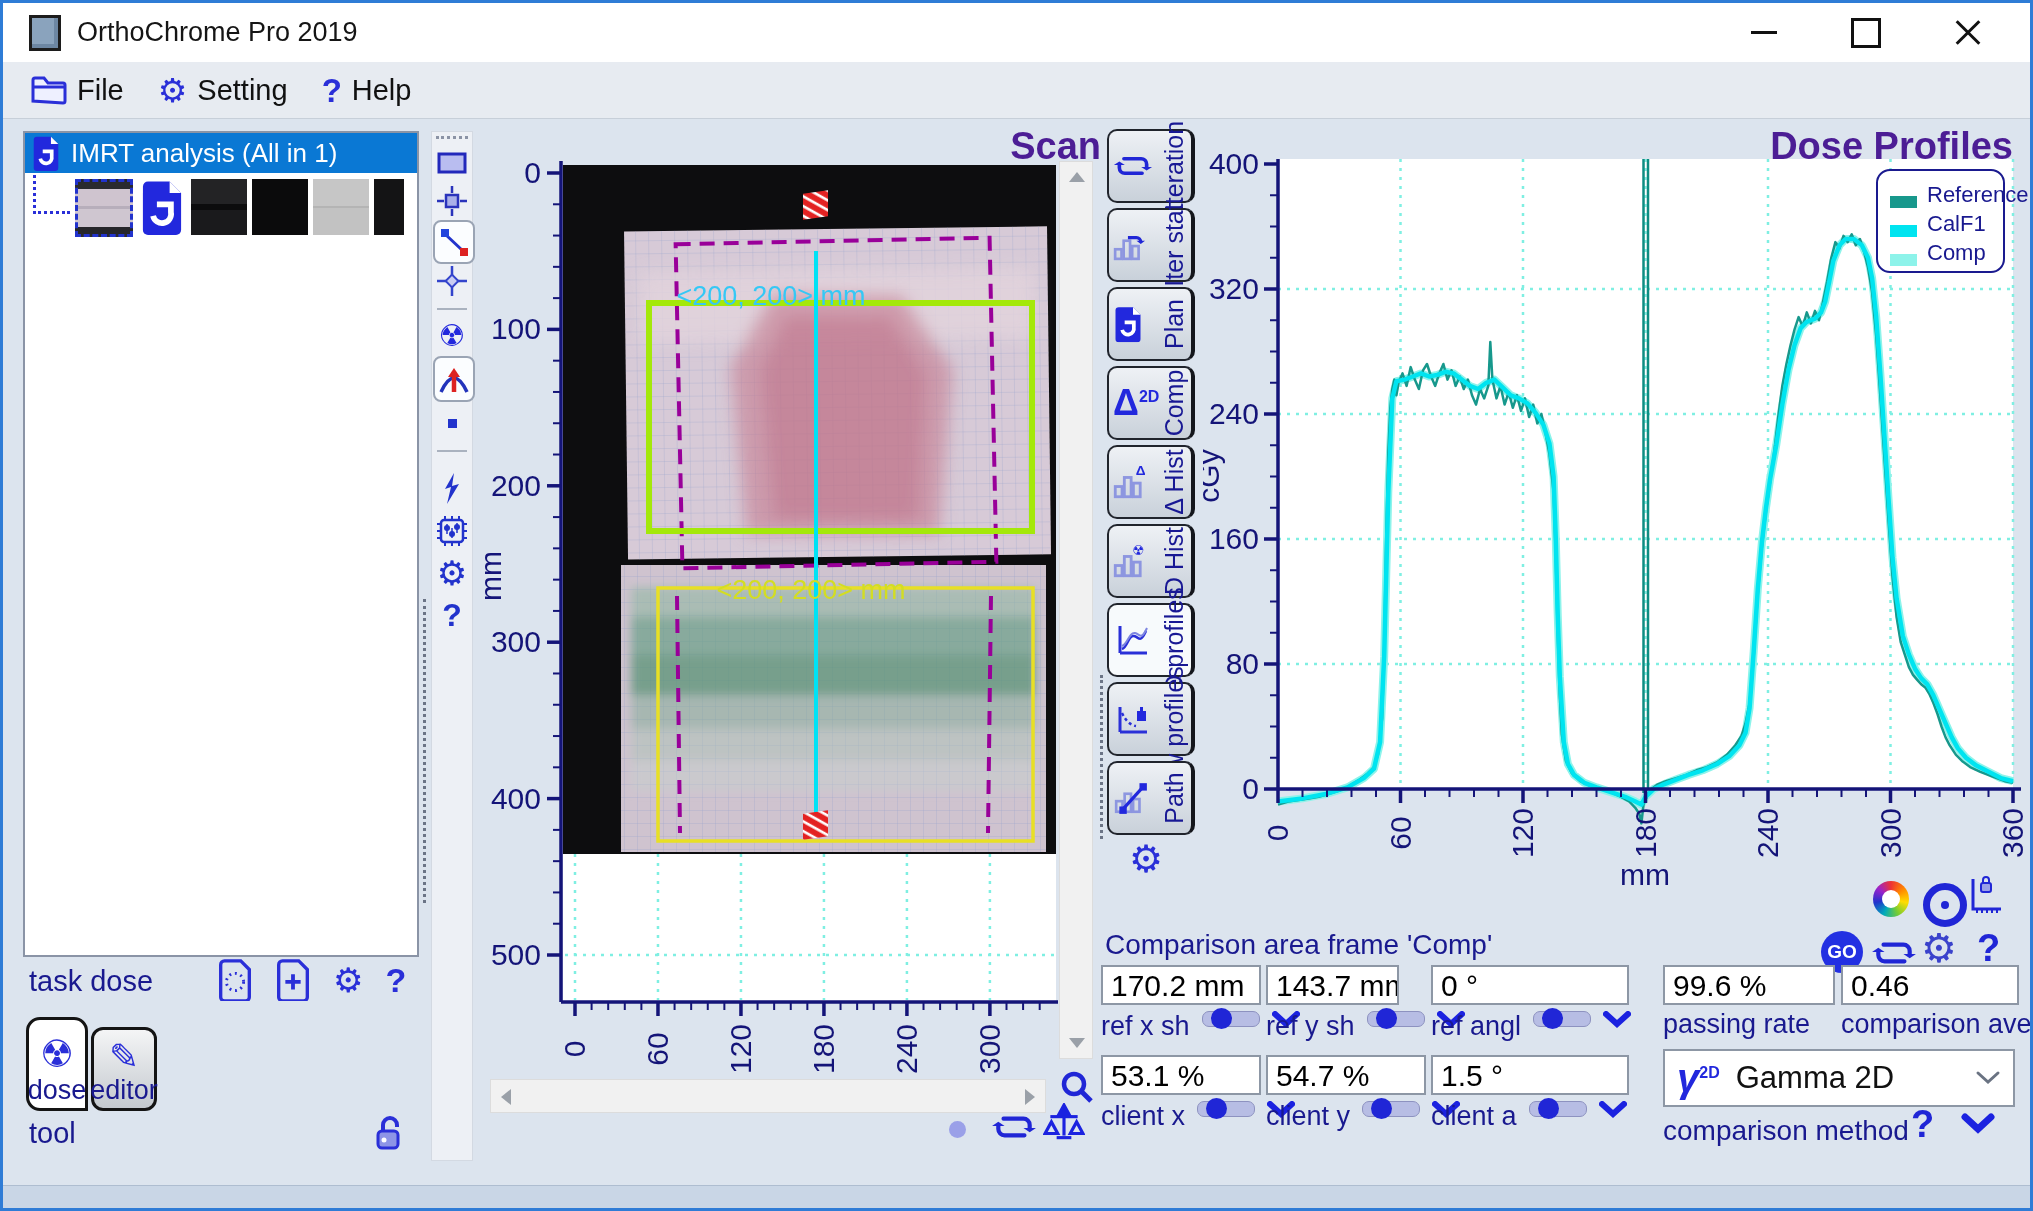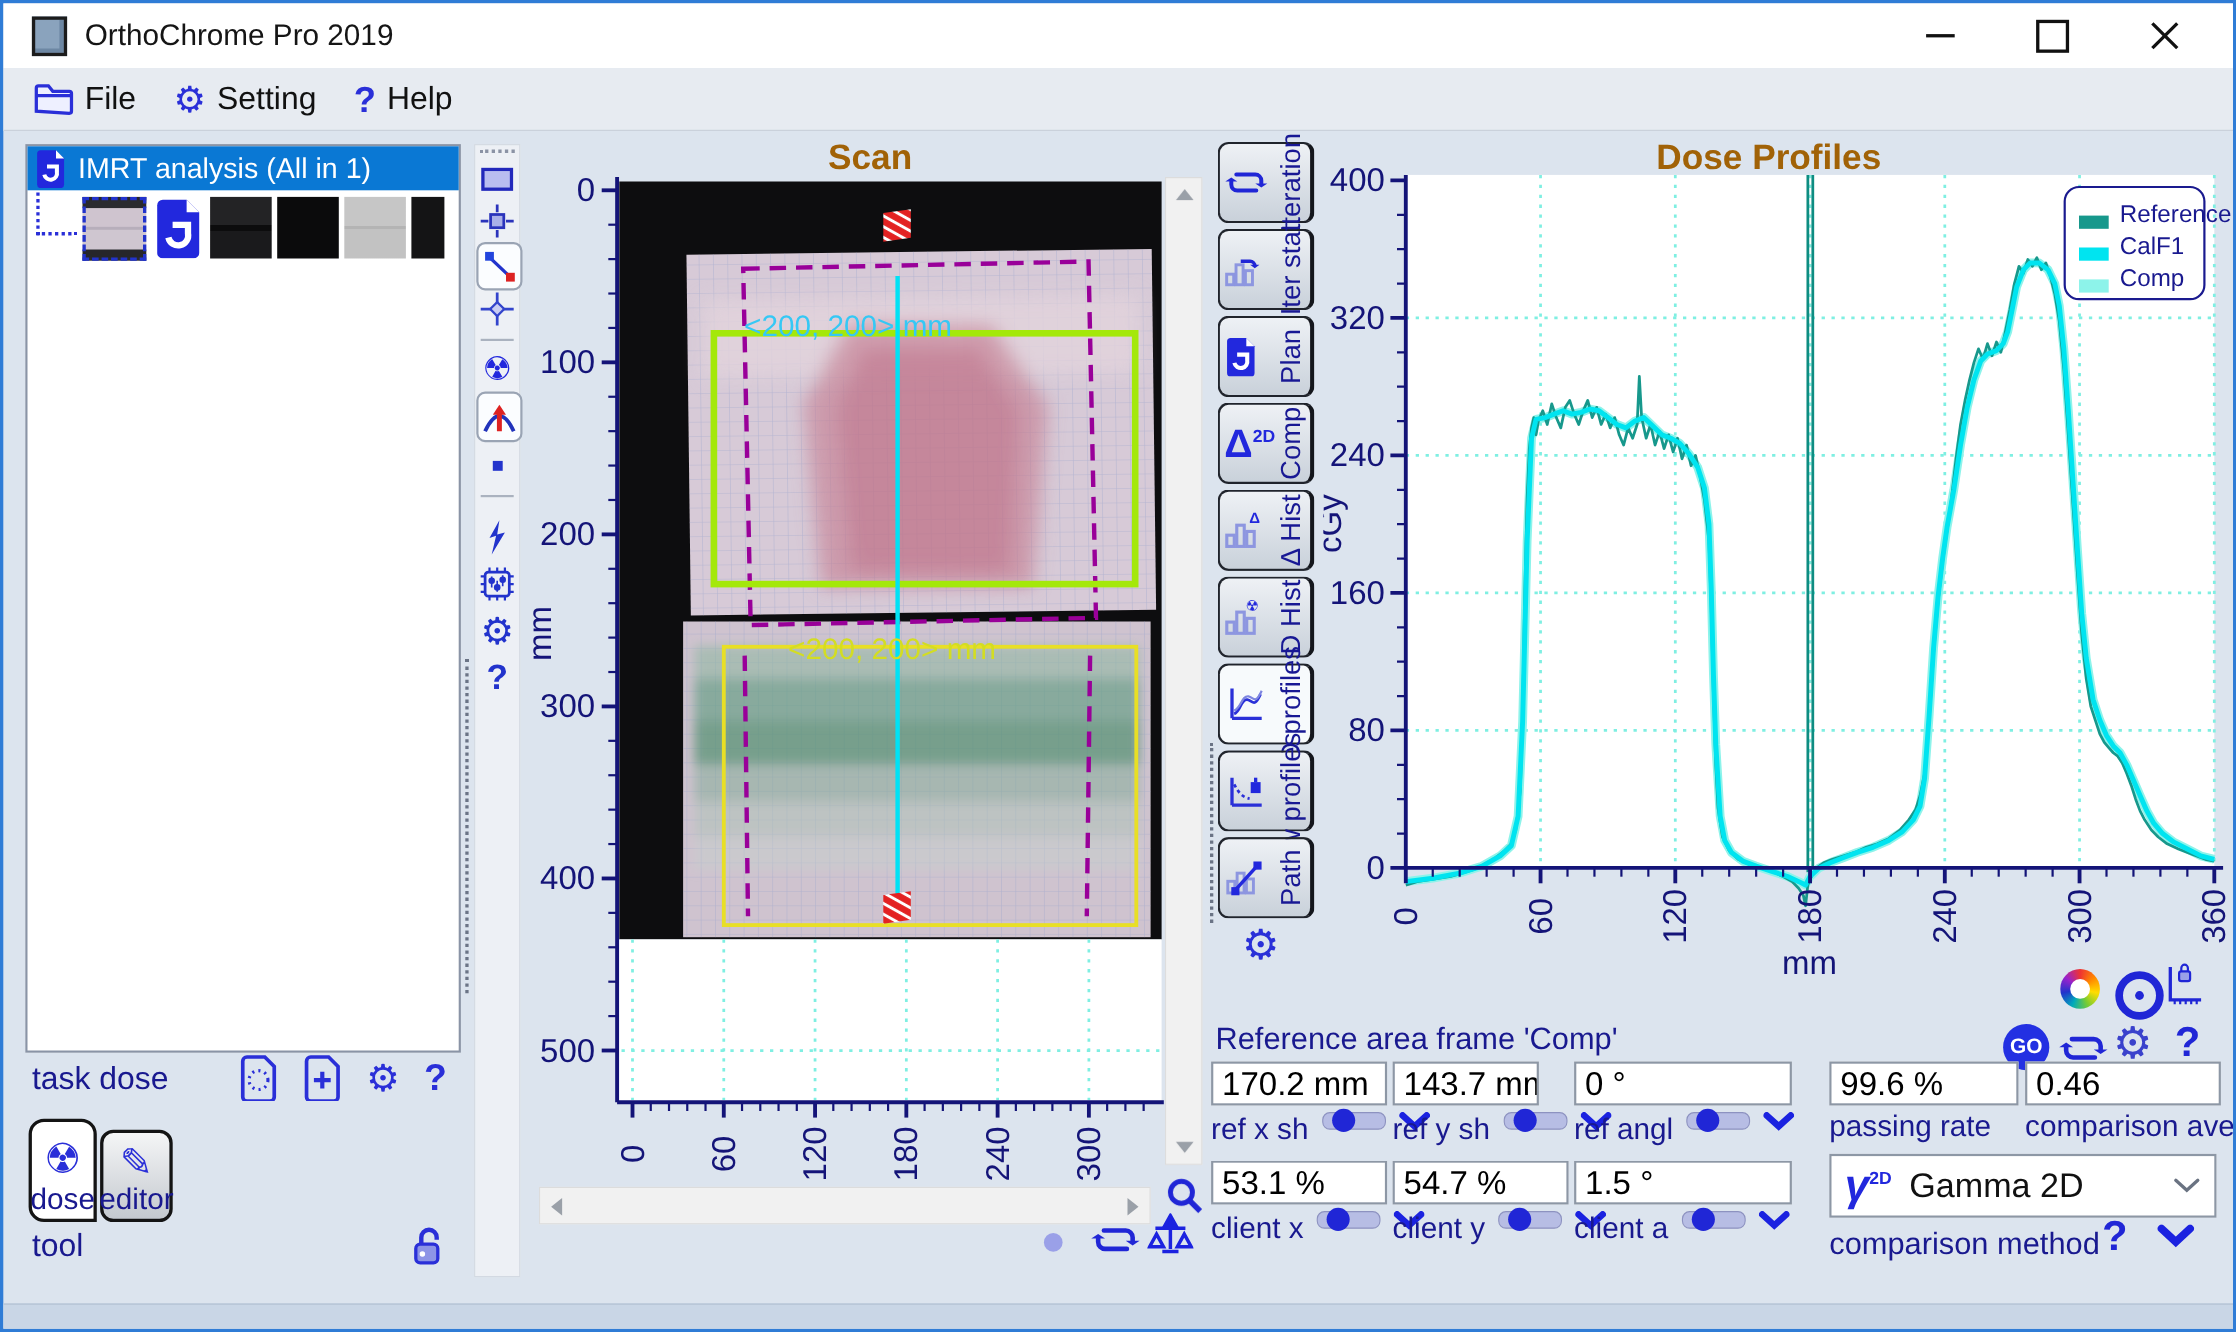--- a/index.html
+++ b/index.html
@@ -64,21 +64,21 @@
   .gobtn{position:absolute;width:42px;height:42px;border-radius:50%;background:#2330e2;color:#fff;font-size:19px;font-weight:bold;display:flex;align-items:center;justify-content:center;}
   .dropdown{position:absolute;background:#fff;border:2px solid #8d97a5;box-sizing:border-box;display:flex;align-items:center;gap:16px;padding:0 12px;}
   .wheel{position:absolute;width:36px;height:36px;border-radius:50%;background:conic-gradient(#e33,#f80,#fd0,#7c3,#0ab,#23c,#92c,#e33);}
   .wheel:after{content:"";position:absolute;left:9px;top:9px;width:18px;height:18px;border-radius:50%;background:#fff;}
   .target{position:absolute;width:30px;height:30px;border:7px solid #2026d6;border-radius:50%;}
   .target:after{content:"";position:absolute;left:11px;top:11px;width:8px;height:8px;border-radius:50%;background:#2026d6;}
   .legend{position:absolute;left:1873px;top:166px;width:129px;height:104px;background:#fff;border:2px solid #1a1a8f;border-radius:14px;padding:8px 0 0 12px;box-sizing:border-box;}
   .leg-row{display:flex;align-items:flex-end;gap:10px;height:29px;}
   .leg-sw{width:27px;height:12px;flex:none;}
   .leg-tx{font-size:22px;color:#19198f;}
-  .chart-title{position:absolute;font-size:32px;font-weight:bold;color:#a16207;text-align:center;}
+  .chart-title{position:absolute;font-size:38px;font-weight:bold;color:#4c1d95;text-align:right;}
 </style>
 </head>
 <body>
 
 <div class="window">
 
   <svg width="0" height="0" style="position:absolute">
     <defs>
       <symbol id="sym-doc" viewBox="0 0 36 44">
         <path d="M3,6 a4,4 0 0 1 4,-4 h17 l9,9 v29 a4,4 0 0 1 -4,4 h-22 a4,4 0 0 1 -4,-4 z" fill="#2228dd"></path>
@@ -597,21 +597,21 @@
     <rect x="16" y="8" width="10" height="9" rx="2" fill="#9aa0e8" stroke="#2026d6" stroke-width="2"></rect>
     <path d="M18,8 v-3 a3,3 0 0 1 6,0 v3" stroke="#2026d6" stroke-width="2" fill="none"></path>
   </svg>
   <div class="gobtn" style="left:1818px;top:928px;">GO</div>
   <svg class="abs" style="left:1868px;top:932px;" width="46" height="36" viewBox="0 0 44 34">
       <use href="#sym-loop"></use>
     </svg>
   <div class="abs" style="left:1918px;top:922px;font-size:40px;color:#3a42cc;">⚙</div>
   <div class="abs" style="left:1974px;top:924px;font-size:38px;font-weight:bold;color:#2026d6;">?</div>
 
-  <div class="abs navy" style="left:1102px;top:926px;font-size:28px;">Reference area frame 'Comp'</div>
+  <div class="abs navy" style="left:1102px;top:926px;font-size:28px;">Comparison area frame 'Comp'</div>
 
   <div class="field" style="left:1098px;top:962px;width:160px;">170.2 mm</div>
   <div class="field" style="left:1263px;top:962px;width:133px;text-align:center;">143.7 mm</div>
   <div class="field" style="left:1428px;top:962px;width:198px;">0 °</div>
 
   <div class="flabel" style="left:1098px;top:1008px;width:200px;">
     <span>ref x sh</span>
     <span class="slider">
         <span class="knob"></span>
       </span>

